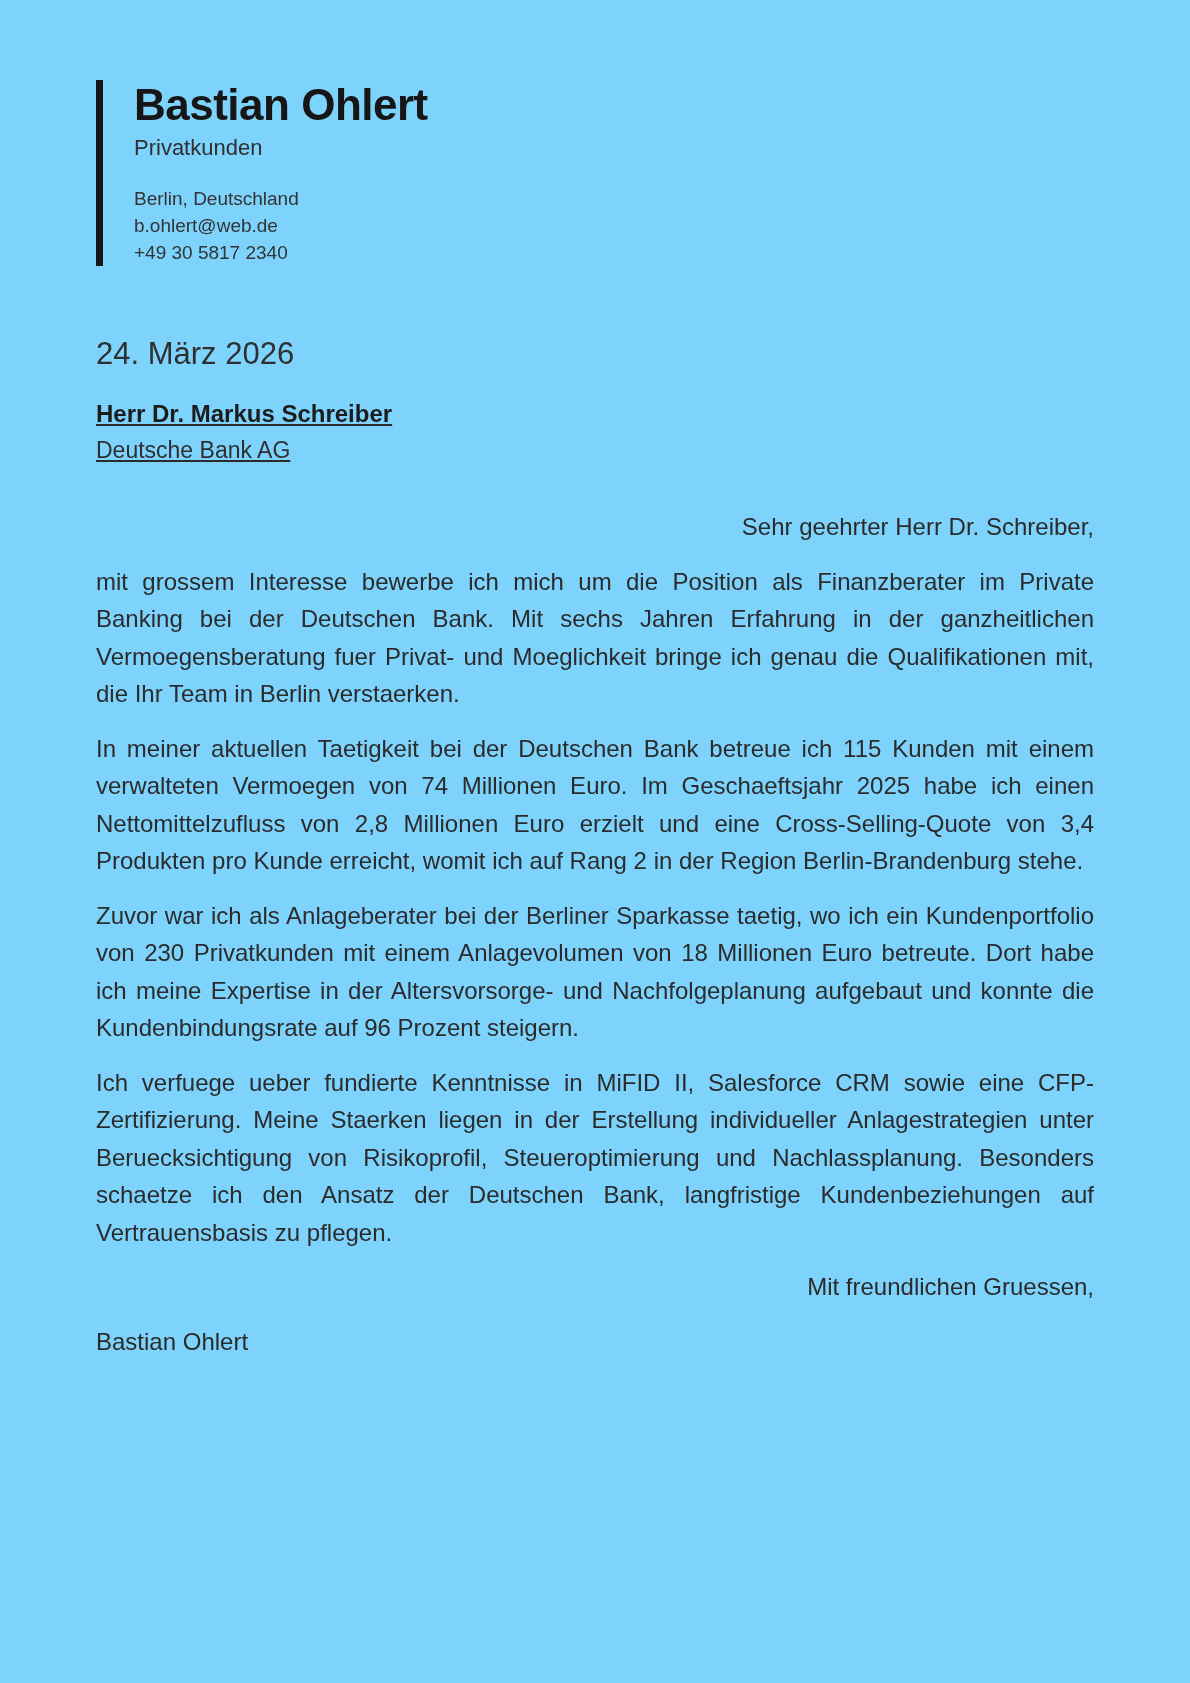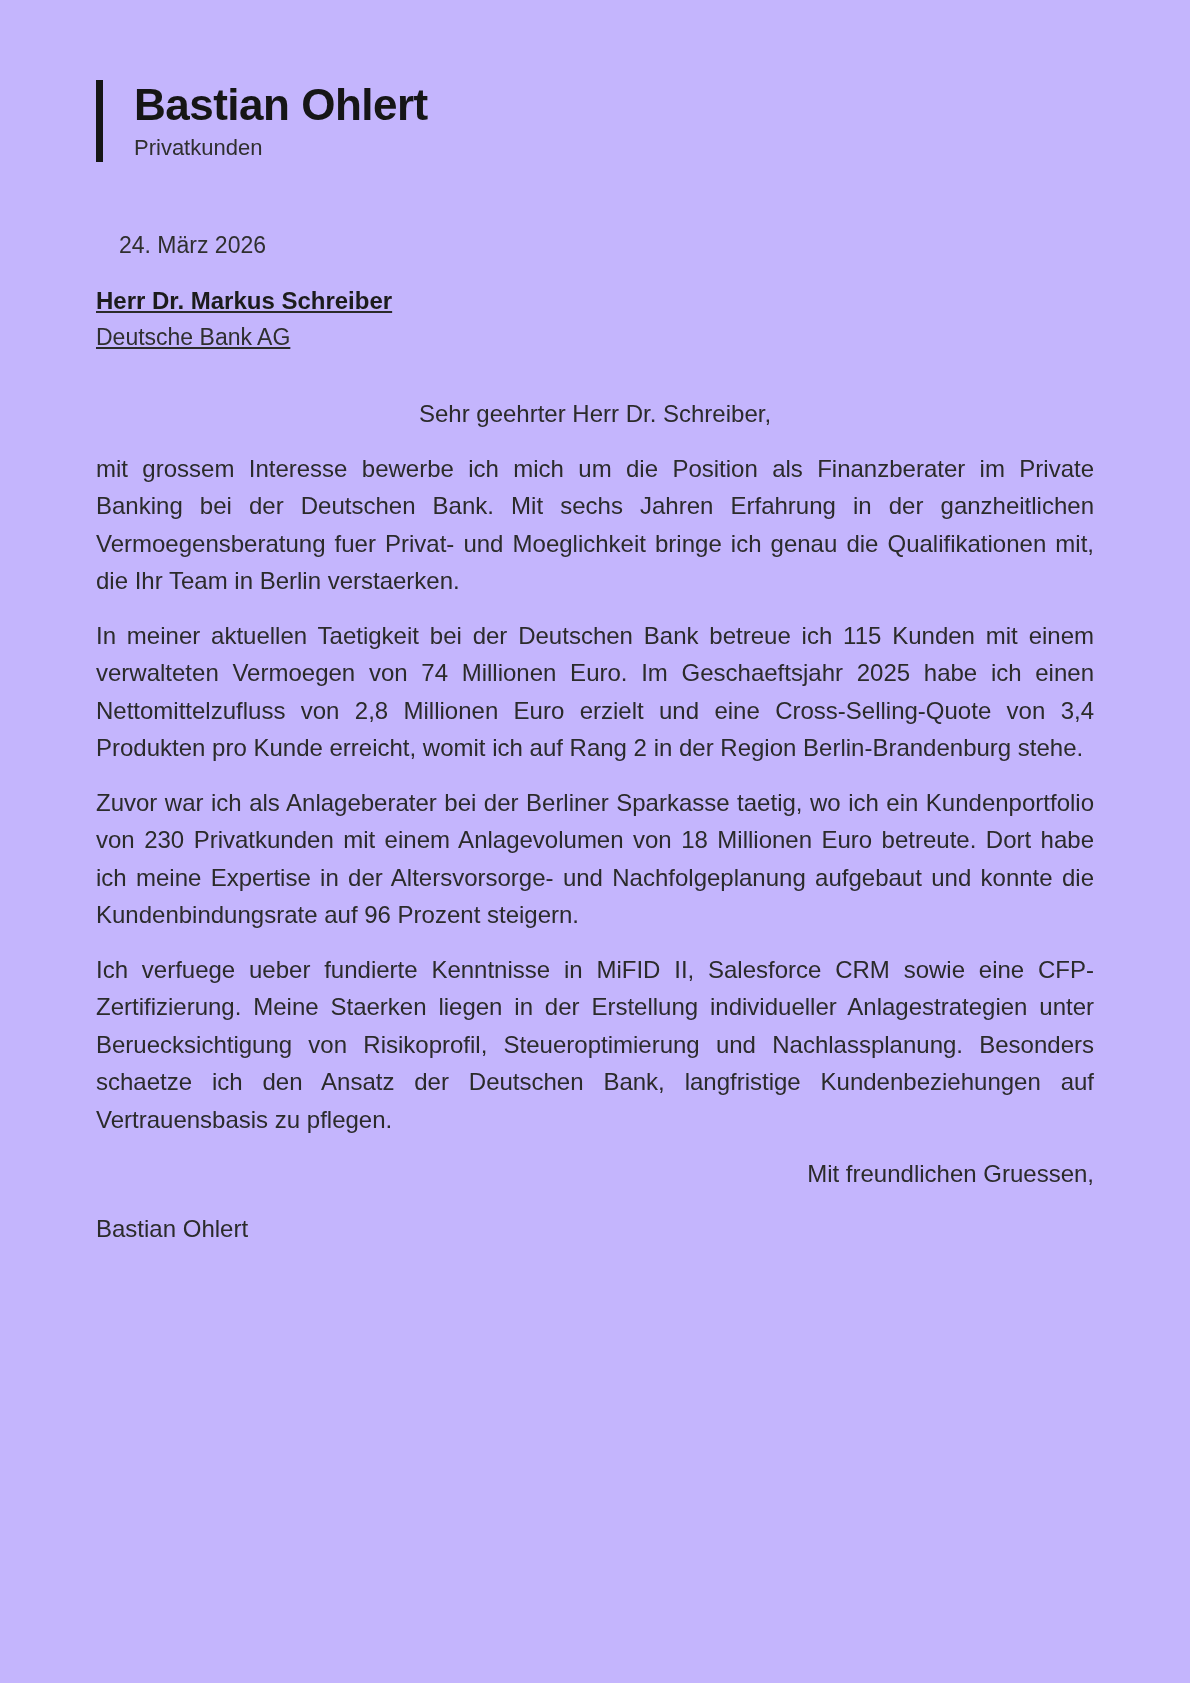--- a/index.html
+++ b/index.html
@@ -6,21 +6,21 @@
   html, body {
     margin: 0;
     padding: 0;
     background: #ffffff;
   }
   .page {
     position: relative;
     width: 1190px;
     height: 1683px;
     margin: 0 auto;
-    background: #c4b5fd;
+    background: #7dd3fc;
     box-sizing: border-box;
     padding: 80px 96px 0 96px;
     font-family: "Liberation Sans", "DejaVu Sans", sans-serif;
     color: #2b2b2b;
     overflow: hidden;
   }
 
   
   .header-block {
     display: flex;
@@ -53,23 +53,22 @@
   .contact-block {
     margin-top: 23px;
     font-size: 19px;
     line-height: 27px;
     color: #333333;
   }
 
   
   .letter-date {
     margin-top: 70px;
-    font-size: 23px;
+    font-size: 31px;
     color: #2f2f2f;
-    margin-left: 23px;
   }
   .recipient-block {
     margin-top: 26px;
     text-decoration: underline;
   }
   .recipient-name {
     font-size: 24px;
     font-weight: 700;
     color: #1c1c1c;
     line-height: 1.3;
@@ -87,34 +86,39 @@
     font-size: 24px;
     line-height: 37.5px;
     color: #2b2b2b;
   }
   .letter-body p {
     margin: 0 0 17px 0;
   }
   .letter-body p.justified {
     text-align: justify;
   }
-  .salutation { text-align: center; }
+  .salutation { text-align: right; }
   .closing-line { margin-top: 0; text-align: right; }
   .signature-name { margin-bottom: 0; }
 </style>
 </head>
 <body>
 
 <div class="page">
 
   <div class="header-block">
     <div class="accent-bar"></div>
     <div class="header-text">
       <h1 class="applicant-name">Bastian Ohlert</h1>
       <div class="applicant-title">Privatkunden</div>
+      <div class="contact-block">
+        <div>Berlin, Deutschland</div>
+        <div>b.ohlert@web.de</div>
+        <div>+49 30 5817 2340</div>
+      </div>
     </div>
   </div>
 
   <div class="letter-date">24. März 2026</div>
 
   <div class="recipient-block">
     <div class="recipient-name">Herr Dr. Markus Schreiber</div>
     <div class="recipient-company">Deutsche Bank AG</div>
   </div>
 

